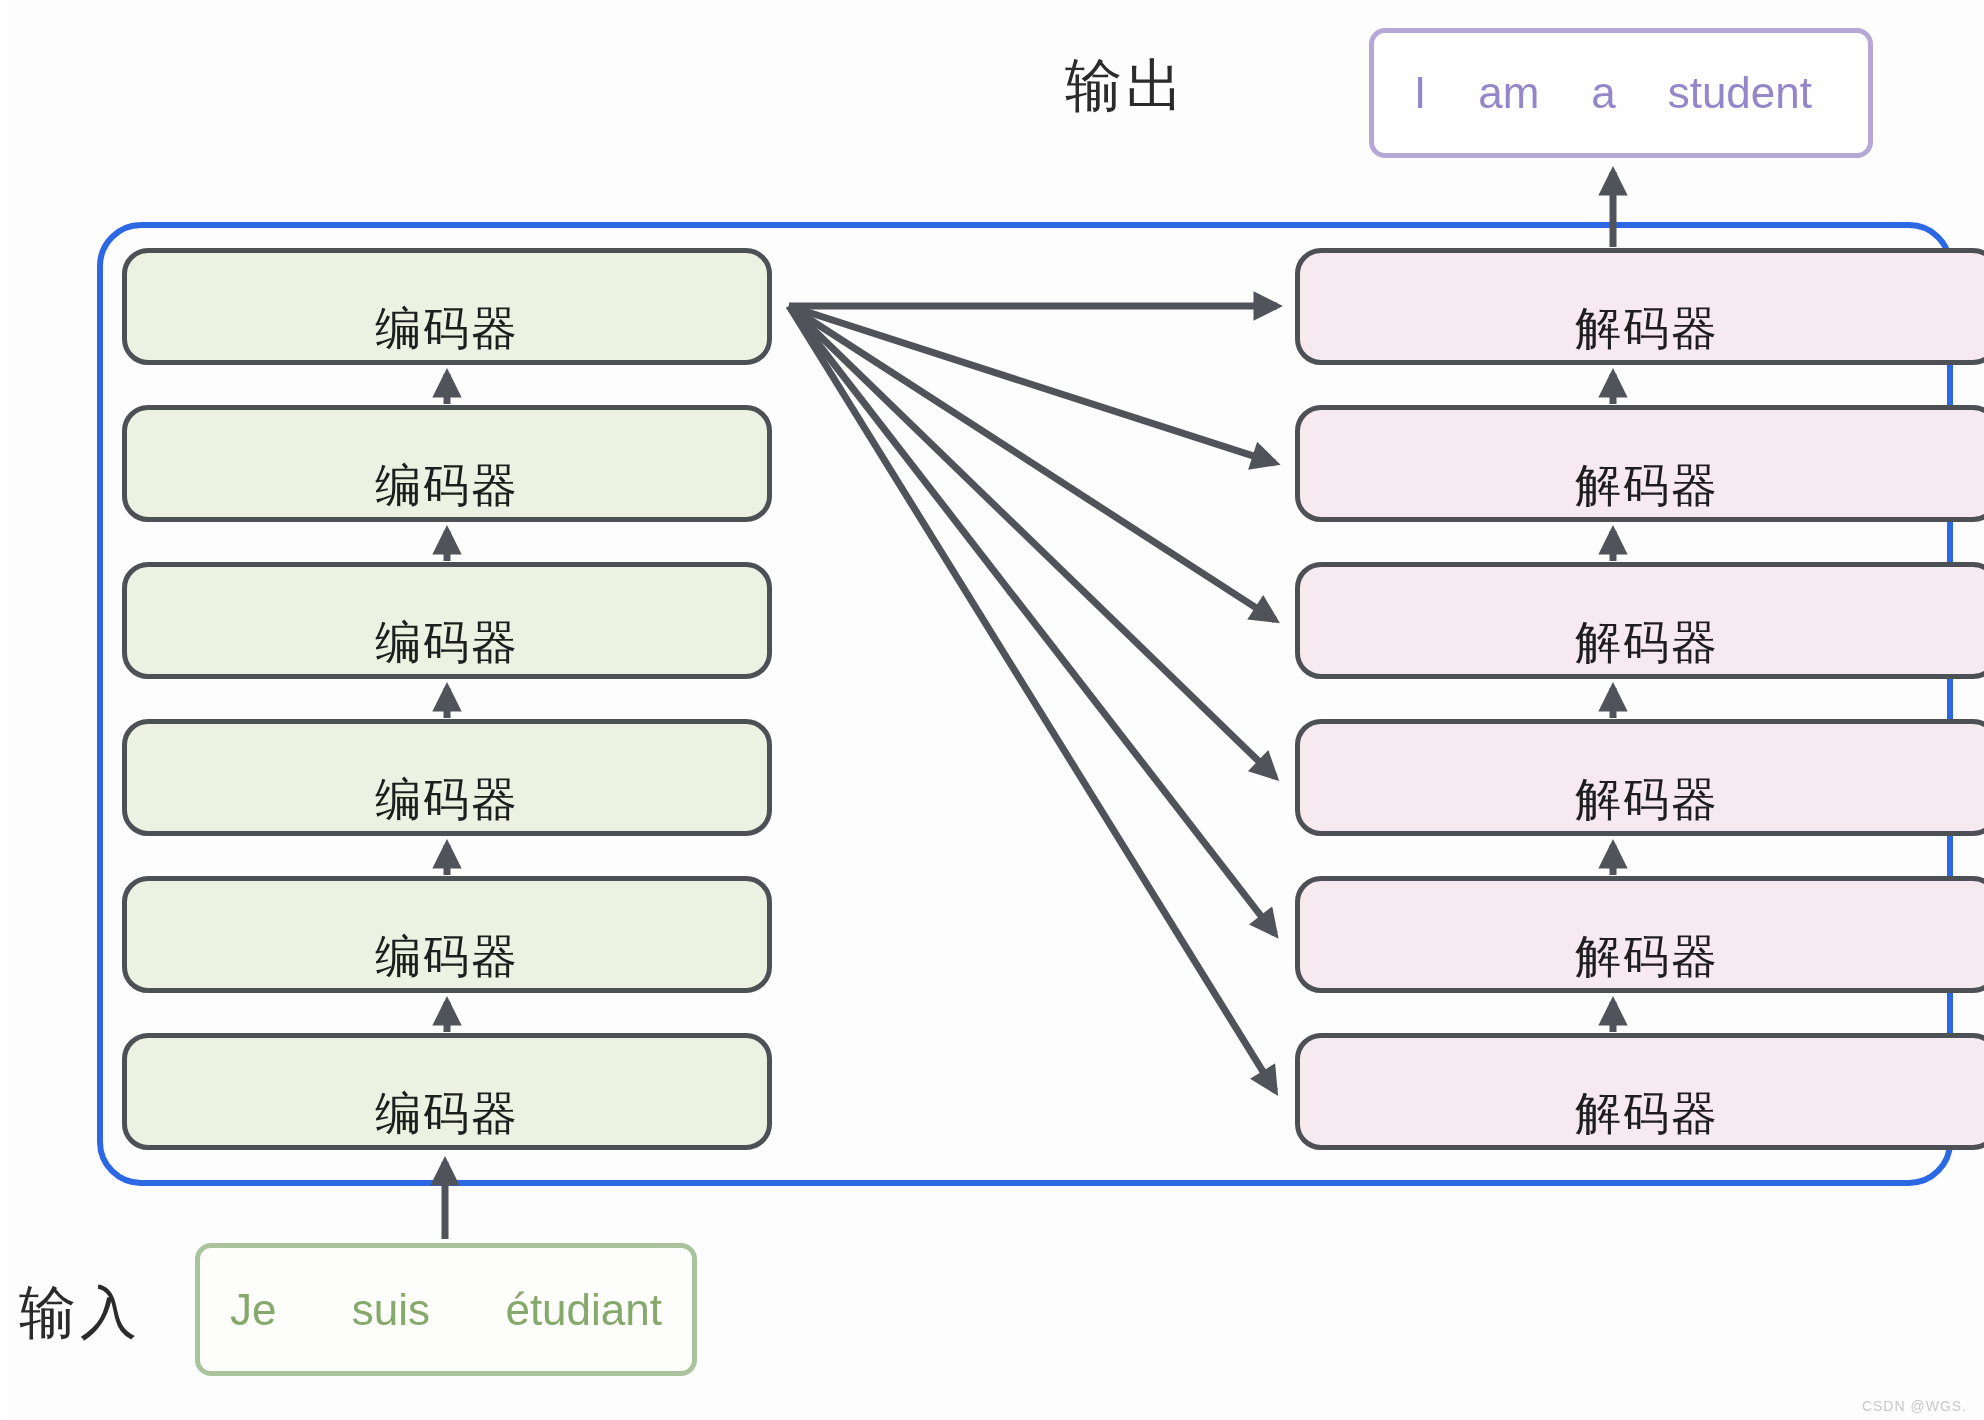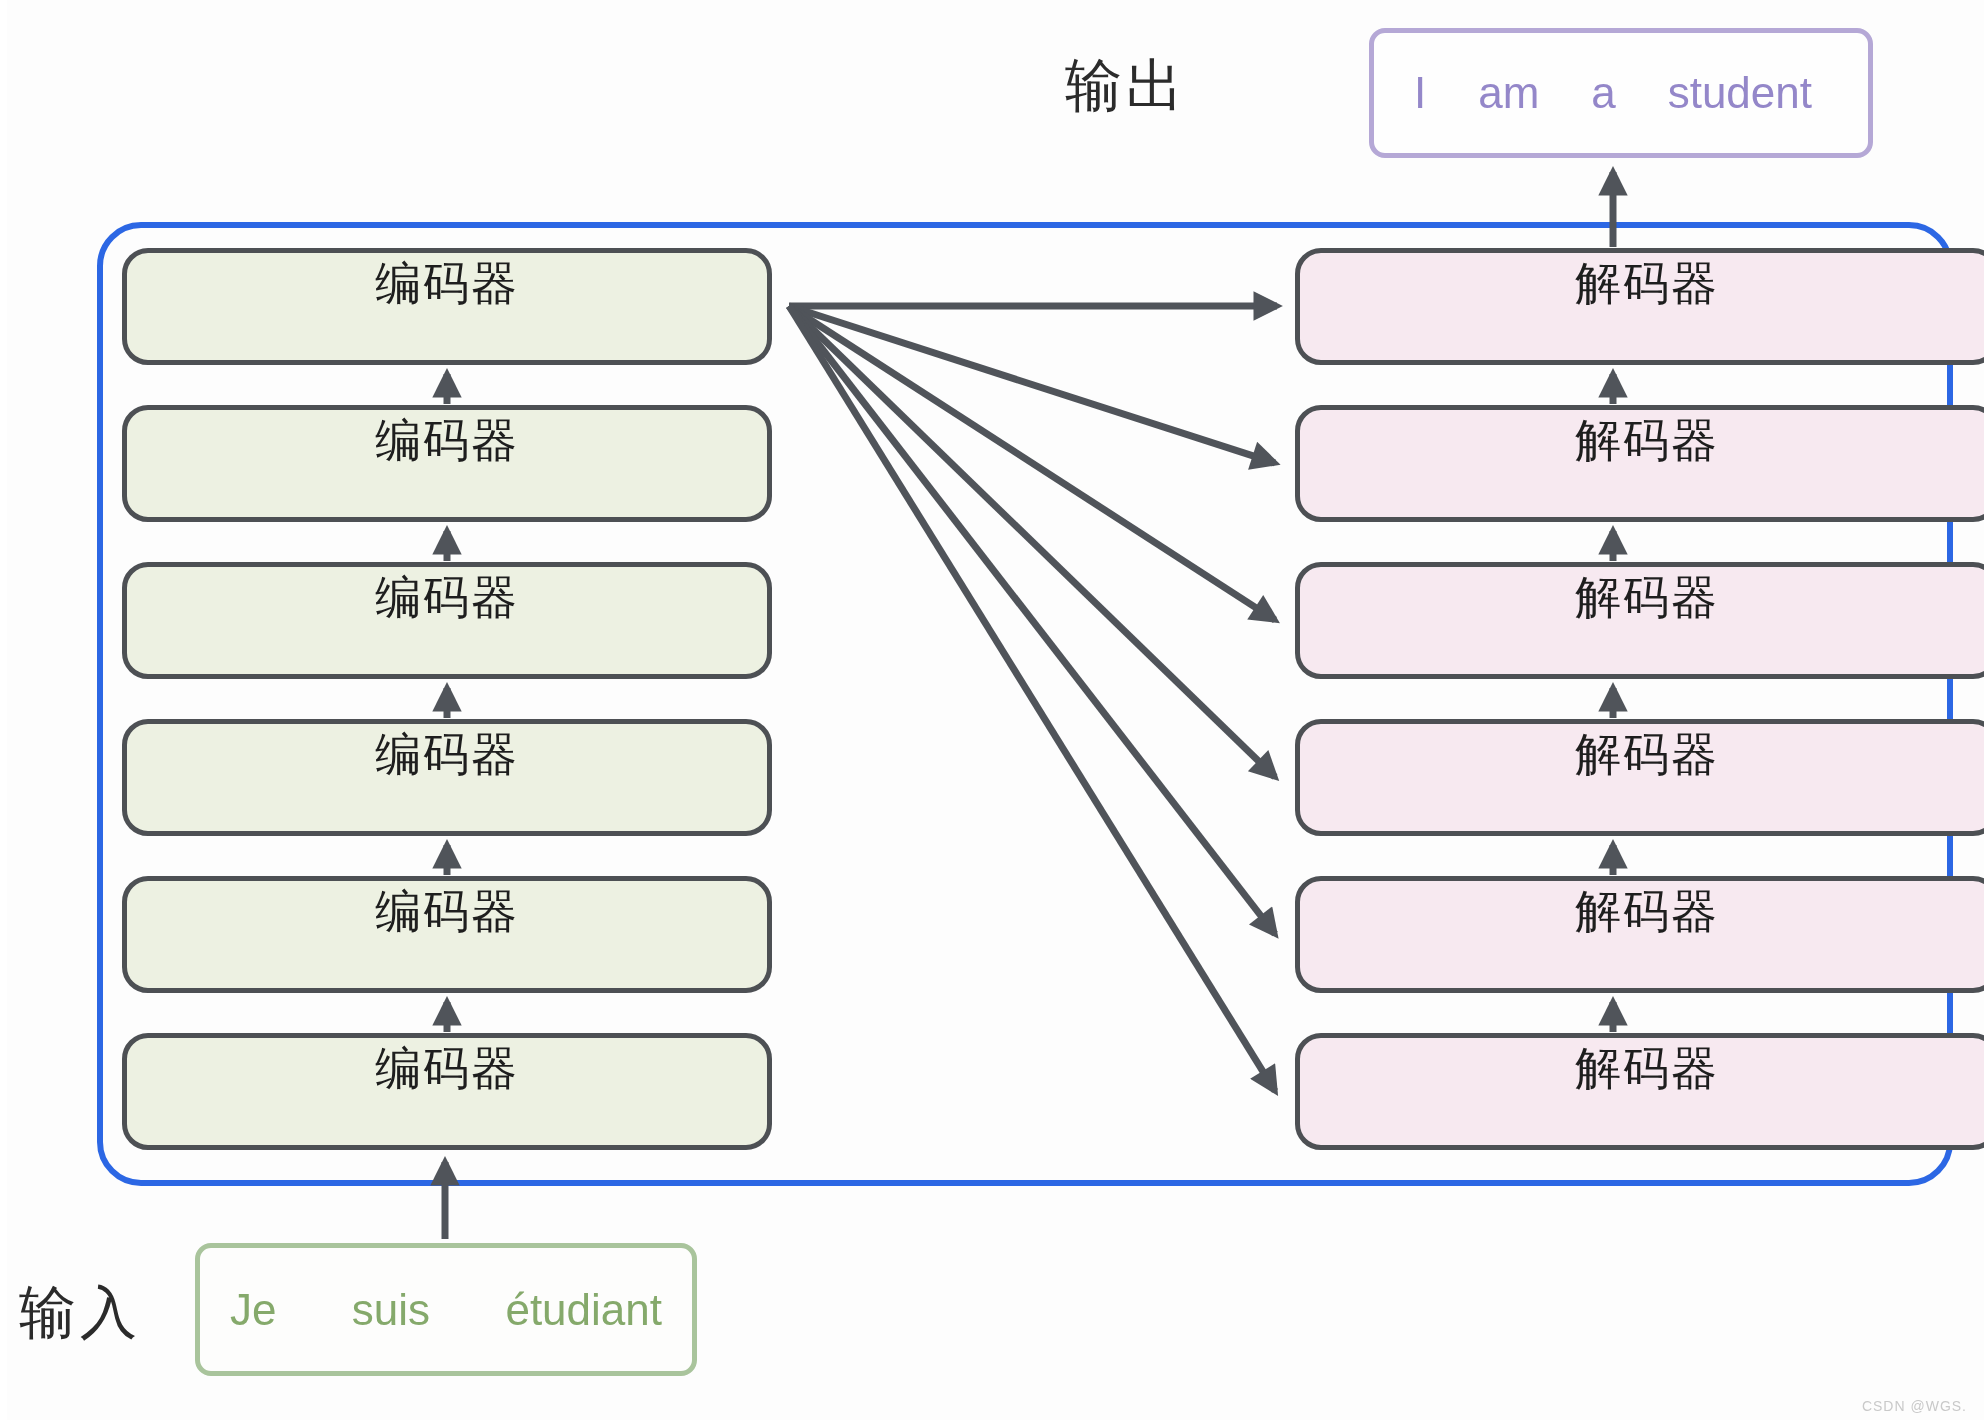--- a/index.html
+++ b/index.html
@@ -12,21 +12,21 @@
   
   .outer-frame{
     position:absolute;left:90px;top:222px;width:1856px;height:964px;
     box-sizing:border-box;border:6px solid #2c67e4;border-radius:44px;
     background:transparent;
   }
   
   .block{
     position:absolute;height:117px;box-sizing:border-box;
     border:5px solid #4d5054;border-radius:26px;
-    display:flex;align-items:flex-start;justify-content:center;
+    display:flex;align-items:flex-end;justify-content:center;
     font-size:46px;color:#1e1e1e;letter-spacing:2px;
   }
   .enc{left:115px;width:650px;background:#edf1e2;}
   .dec{left:1288px;width:704px;background:#f7e9f0;}
   .row0{top:248px;} .row1{top:405px;} .row2{top:562px;}
   .row3{top:719px;} .row4{top:876px;} .row5{top:1033px;}
   
   .arrows{position:absolute;left:0;top:0;width:1984px;height:1420px;pointer-events:none;}
   
   .side-label{

